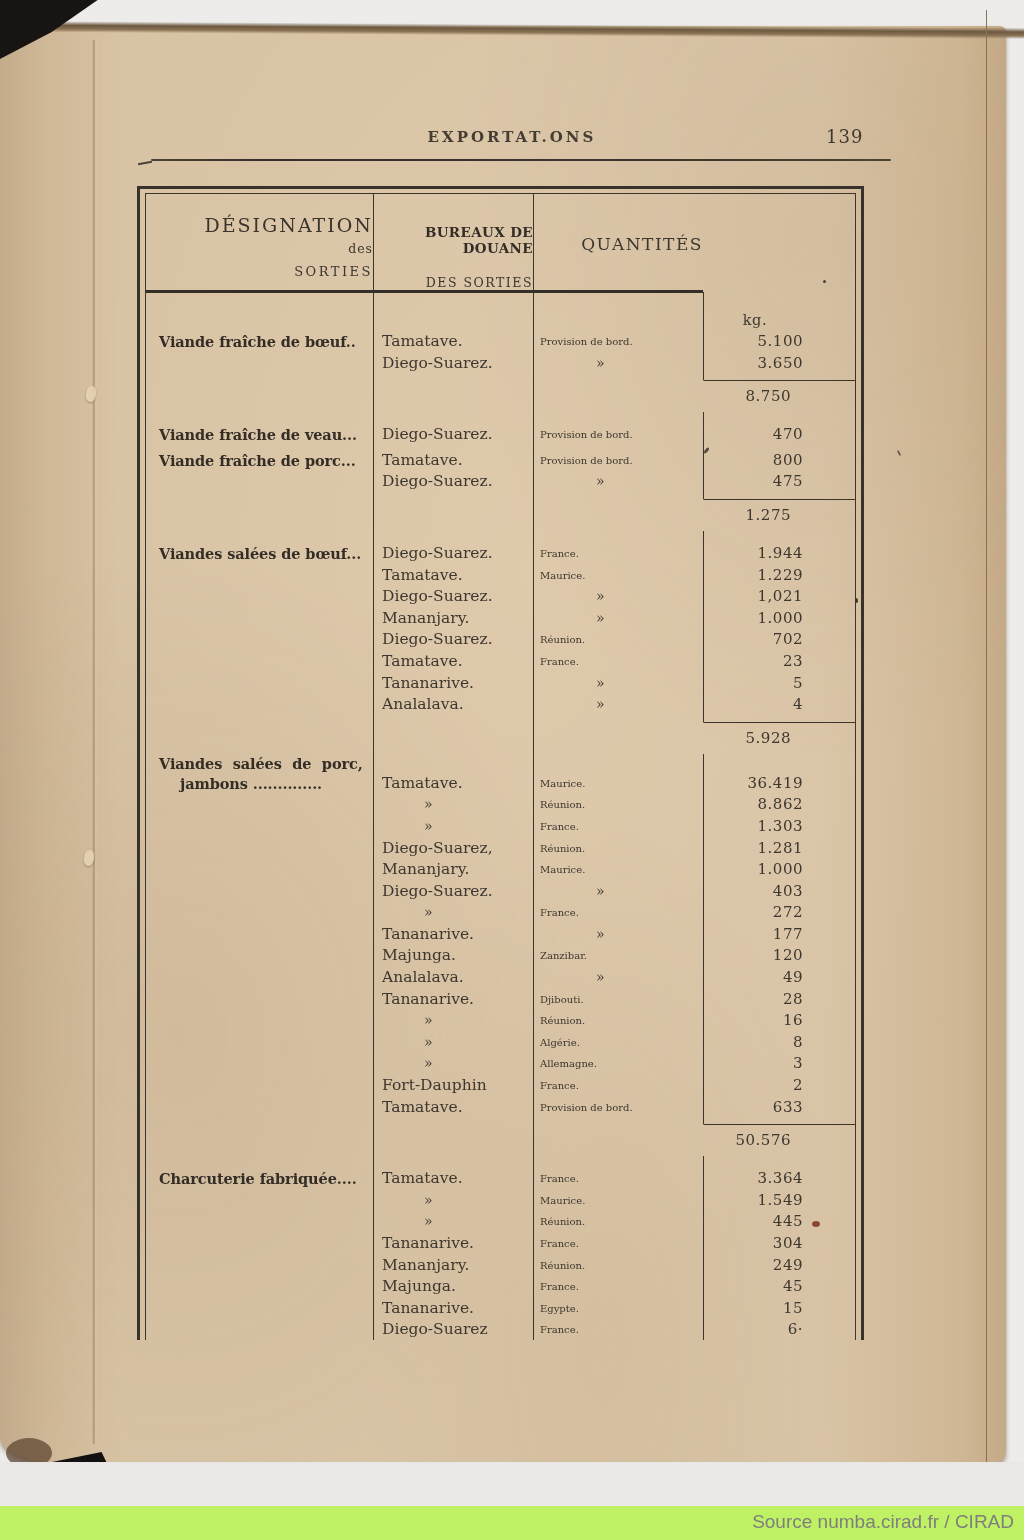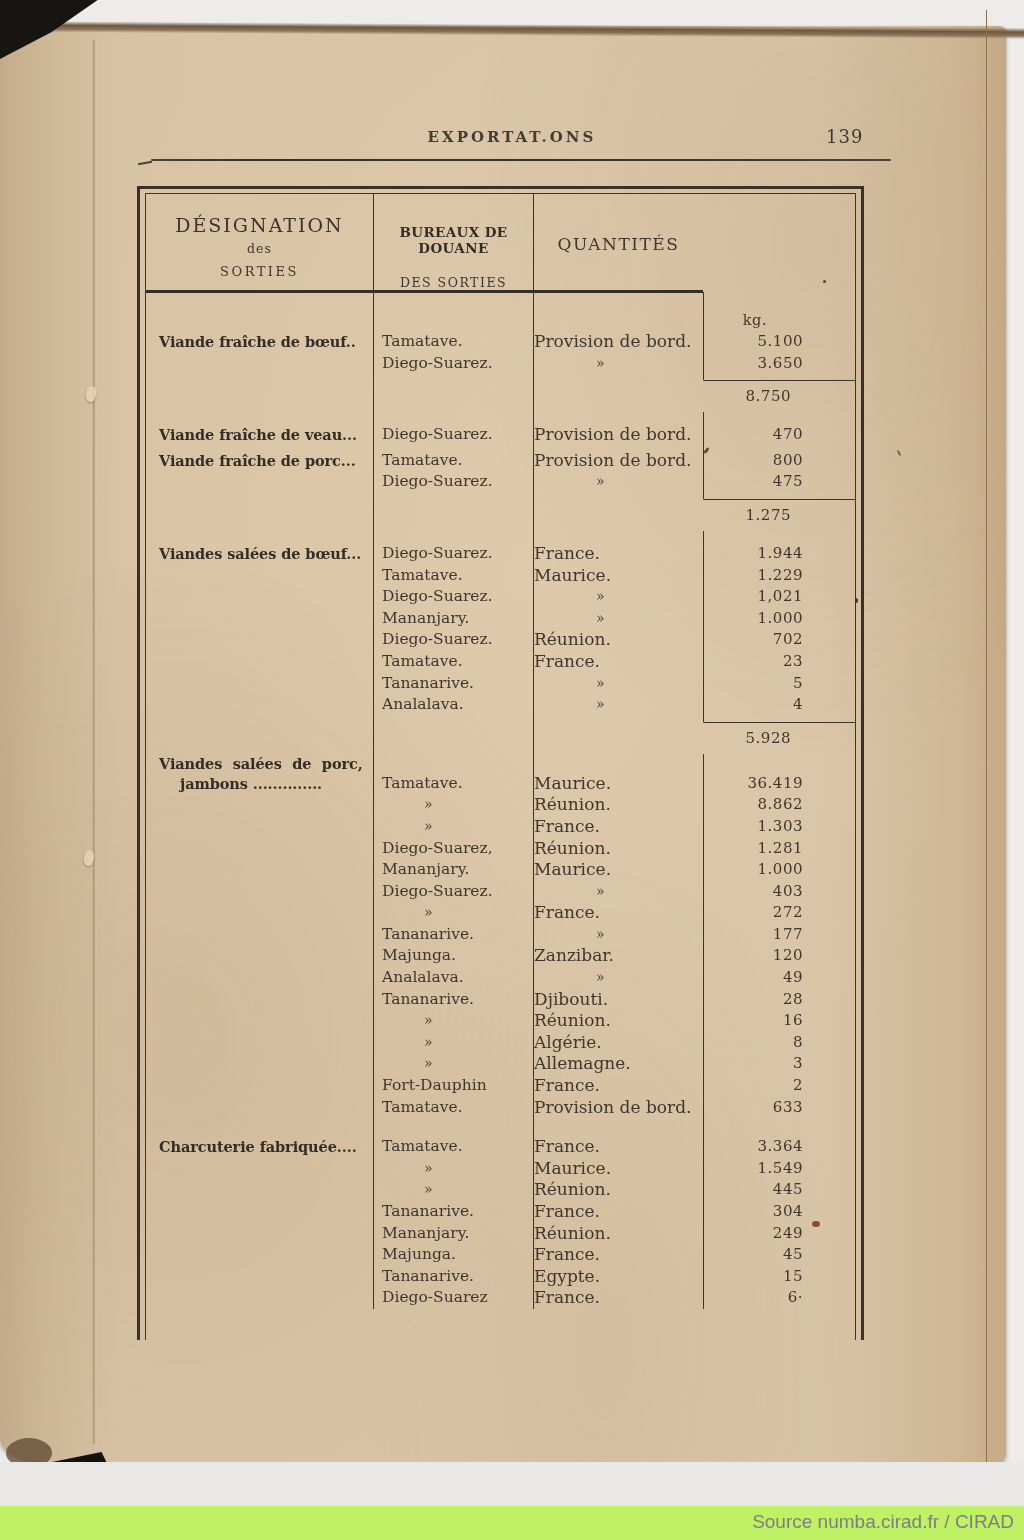--- a/index.html
+++ b/index.html
@@ -52,37 +52,37 @@
     background:#4a4236; transform:rotate(-10deg); }
 
   
   .table-outer { position:absolute; left:137px; top:186px; width:727px; height:1154px;
     border-top:3px solid #38322a; border-left:3px solid #38322a; border-right:3px solid #38322a; }
   .table-inner { margin:4px 5px 0 5px; height:calc(100% - 4px);
     border-top:1px solid #3b352c; border-left:1px solid #3b352c; border-right:1px solid #3b352c;
     color:#3d372f; overflow:hidden; }
 
   .thead { display:grid; grid-template-columns:227px 160px 170px 1fr; height:98px; }
-  .th { text-align:center; border-bottom:3px solid #332e26; }
+  .th { text-align:right; border-bottom:3px solid #332e26; }
   .th + .th { border-left:1.5px solid #3b352c; }
   .th-big { padding-top:20px; font-size:19px; letter-spacing:2px; color:#3a342c; }
   .th-des { margin-top:5px; font-size:12.5px; letter-spacing:1px; }
   .th-small { margin-top:8px; font-size:13px; letter-spacing:2.5px; }
   .th-bold { padding-top:30px; font-size:13.5px; font-weight:700; letter-spacing:.4px; color:#332d25; }
   .th-sub { margin-top:19px; font-size:12.5px; letter-spacing:1.5px; }
   .th-q { padding-top:40px; font-size:17px; letter-spacing:1.5px; }
 
   
   .trow { display:grid; grid-template-columns:227px 160px 170px 1fr; }
   .cell { position:relative; }
   .c2,.c3,.c4 { border-left:1.5px solid #3b352c; }
   .c1 { padding-left:13px; font-weight:700; font-size:14.5px; letter-spacing:-.1px;
         color:#332d26; white-space:nowrap; }
   .c2 { padding-left:8px; font-size:15.5px; white-space:nowrap; }
-  .c3 { font-size:17px; white-space:nowrap; }
+  .c3 { padding-left:6px; font-size:10px; white-space:nowrap; }
   .c4 { text-align:right; padding-right:52px; font-size:15px; letter-spacing:.5px; }
   .cell.ditto { font-size:14px; color:#4a433a; }
   .c2.ditto { padding-left:50px; }
   .c3.ditto { padding-left:62px; }
 
   .r-unit  { height:39px; }
   .r-unit .cell { padding-top:17px; line-height:22px; }
   .r-unit .c4 { padding-right:88px; font-size:14.5px; }
 
   .r-data  { height:21.6px; }
@@ -380,20 +380,26 @@
             <div class="cell c2">Tamatave.</div>
             <div class="cell c3">Provision de bord.</div>
             <div class="cell c4">633</div>
           </div>
           <div class="trow r-spacer">
             <div class="cell c1"></div>
             <div class="cell c2"></div>
             <div class="cell c3"></div>
             <div class="cell c4"></div>
           </div>
+          <div class="trow r-subtotal">
+            <div class="cell c1"></div>
+            <div class="cell c2"></div>
+            <div class="cell c3"></div>
+            <div class="cell c4">50.576</div>
+          </div>
           <div class="trow r-data g2">
             <div class="cell c1">Charcuterie fabriquée....</div>
             <div class="cell c2">Tamatave.</div>
             <div class="cell c3">France.</div>
             <div class="cell c4">3.364</div>
           </div>
           <div class="trow r-data">
             <div class="cell c1"></div>
             <div class="cell c2 ditto">»</div>
             <div class="cell c3">Maurice.</div>

